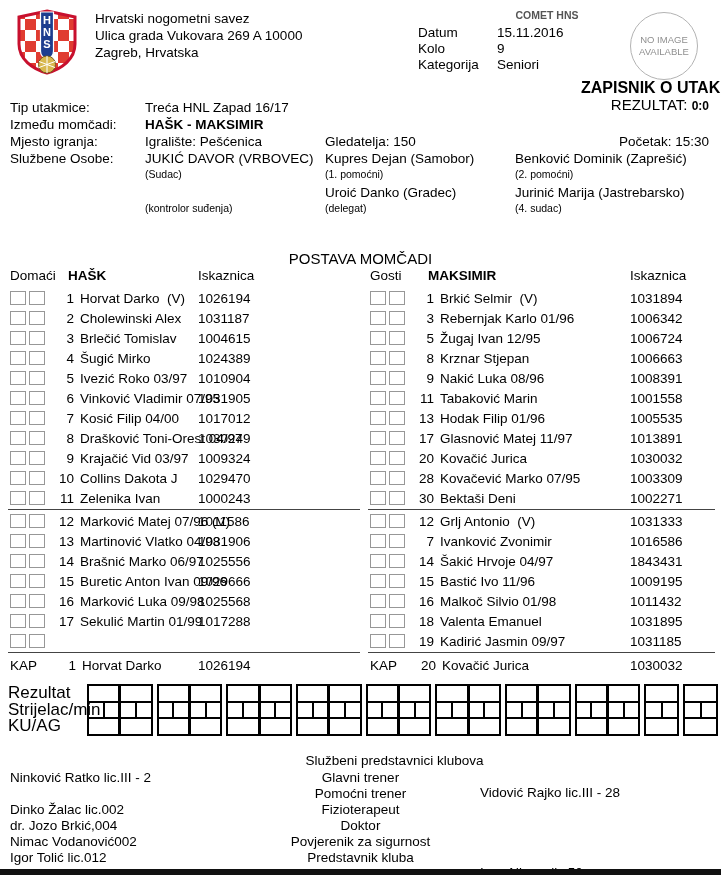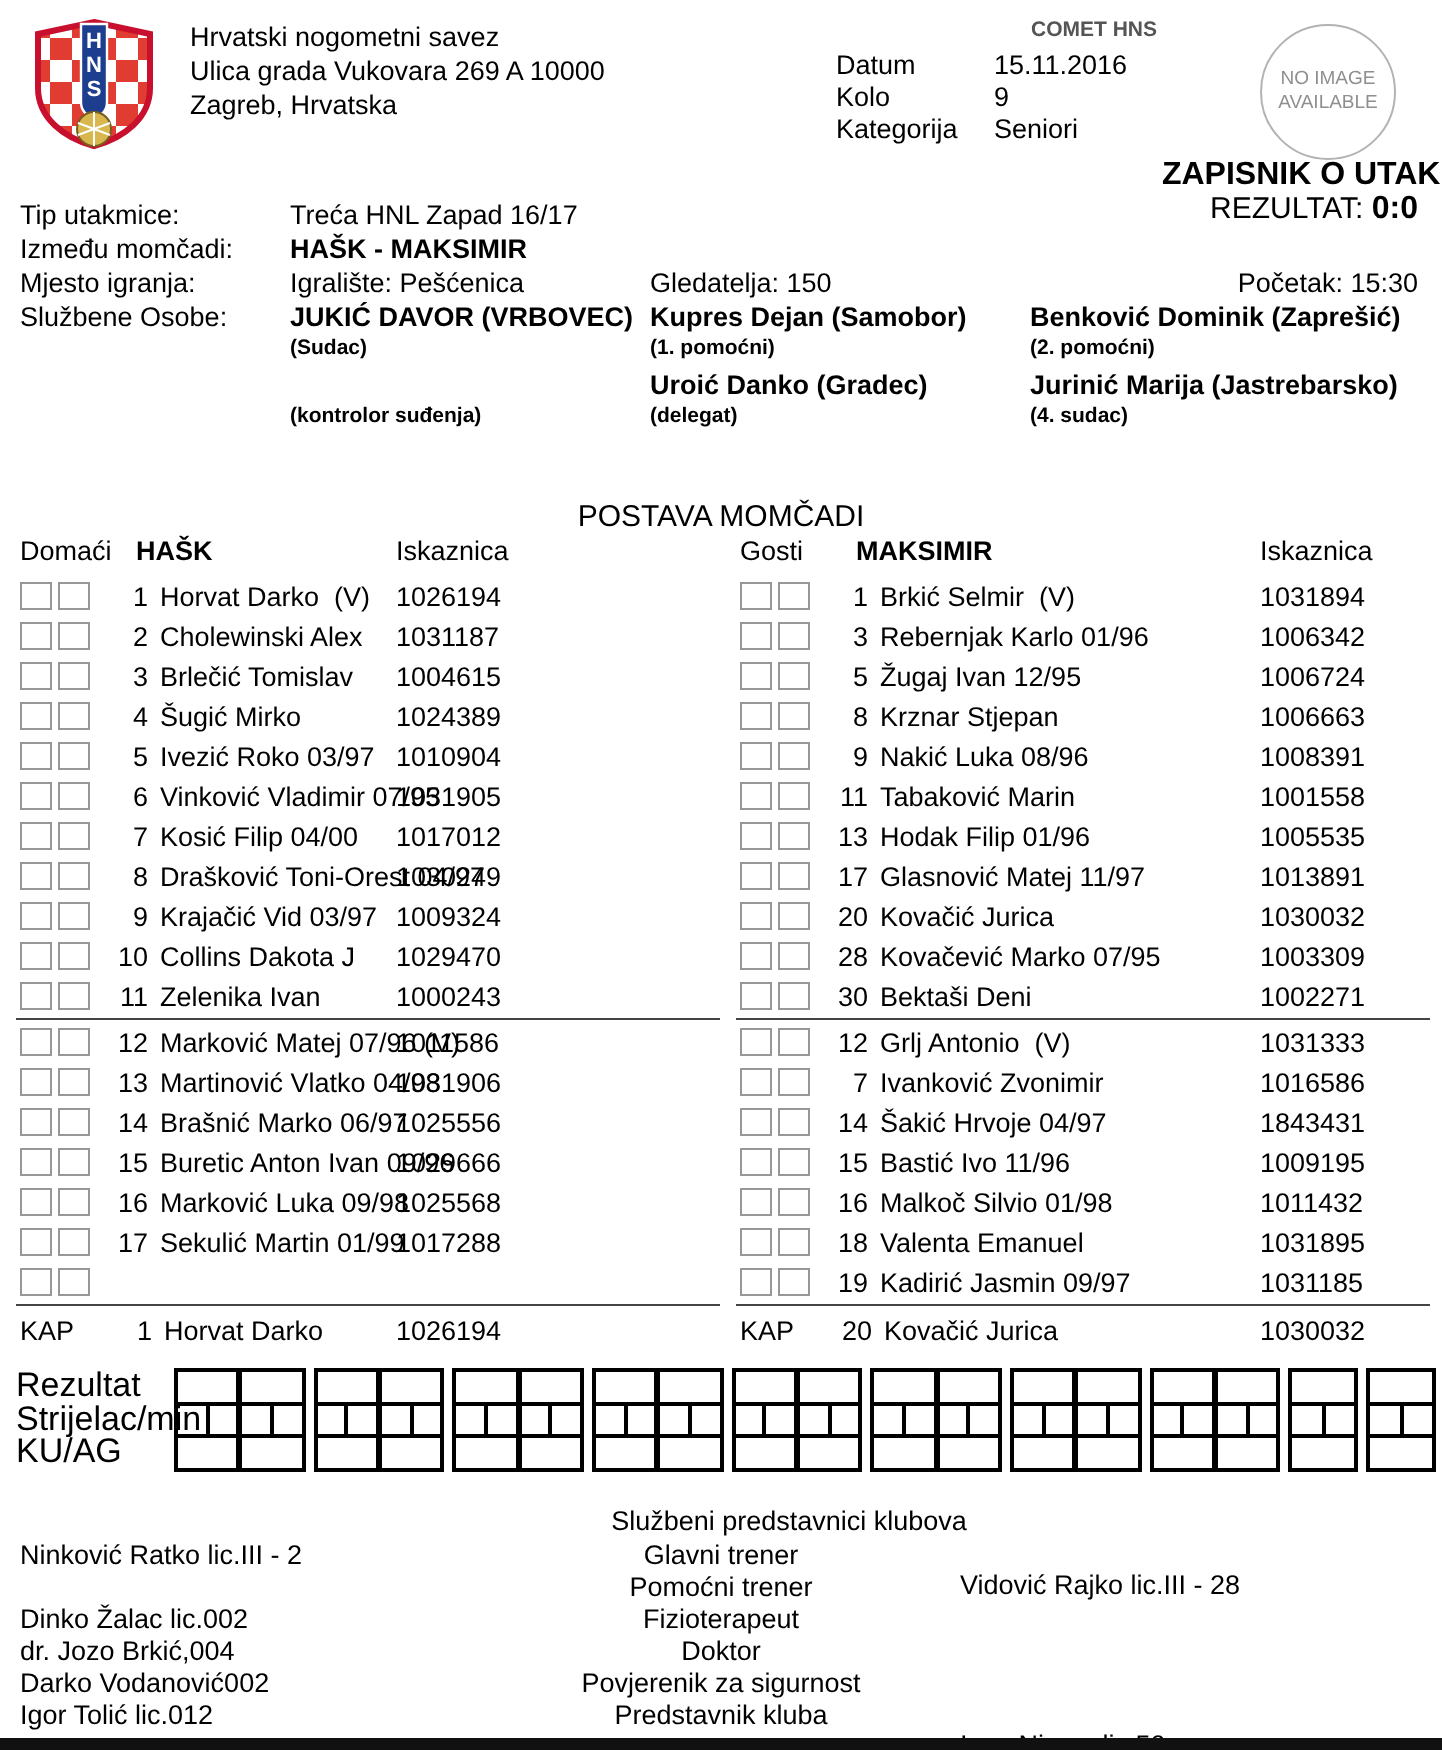--- a/index.html
+++ b/index.html
@@ -17,25 +17,25 @@
   #noimg{position:absolute;left:630px;top:12px;width:68px;height:68px;border:1.5px solid #b3b3b3;
          border-radius:50%;display:flex;flex-direction:column;align-items:center;justify-content:center;
          font-size:9.5px;color:#8f8f8f;line-height:12px;box-sizing:border-box;}
 
   #title{position:absolute;left:0;top:79px;width:100%;text-align:right;font-weight:bold;font-size:16px;margin-left:33px;}
 
   
   .info-label{position:absolute;left:10px;white-space:nowrap;}
   .info-value{position:absolute;left:145px;white-space:nowrap;}
   #rezultat{position:absolute;right:12px;top:96px;font-size:15px;}
-  #rezultat b{font-size:16px;}
+  #rezultat b{font-size:12px;}
   #pocetak{position:absolute;right:12px;top:134px;}
   #gledatelja{position:absolute;left:325px;top:134px;}
 
-  #officials{position:absolute;left:145px;top:151px;width:566px;font-weight:bold;}
+  #officials{position:absolute;left:145px;top:151px;width:566px;}
   .off-row{position:relative;height:34px;}
   .off-col{position:absolute;top:0;}
   .off-col:nth-child(1){left:0;}
   .off-col:nth-child(2){left:180px;}
   .off-col:nth-child(3){left:370px;}
   .off-name{display:block;white-space:nowrap;min-height:16px;}
   .off-role{display:block;font-size:10.5px;margin-top:1px;white-space:nowrap;}
 
   #postava{position:absolute;left:0;top:250px;width:100%;text-align:center;font-size:15px;}
 
@@ -723,21 +723,21 @@
           <span class="rep-left">Dinko Žalac lic.002</span>
           <span class="rep-center">Fizioterapeut</span>
           <span class="rep-right"></span>
         </div>
         <div class="rep-row">
           <span class="rep-left">dr. Jozo Brkić,004</span>
           <span class="rep-center">Doktor</span>
           <span class="rep-right"></span>
         </div>
         <div class="rep-row">
-          <span class="rep-left">Darko Vodanović002</span>
+          <span class="rep-left">Nimac Vodanović002</span>
           <span class="rep-center">Povjerenik za sigurnost</span>
           <span class="rep-right"></span>
         </div>
         <div class="rep-row">
           <span class="rep-left">Igor Tolić lic.012</span>
           <span class="rep-center">Predstavnik kluba</span>
           <span class="rep-right">Ivan Nimac,lic.50</span>
         </div>
       </div>
   </div>

